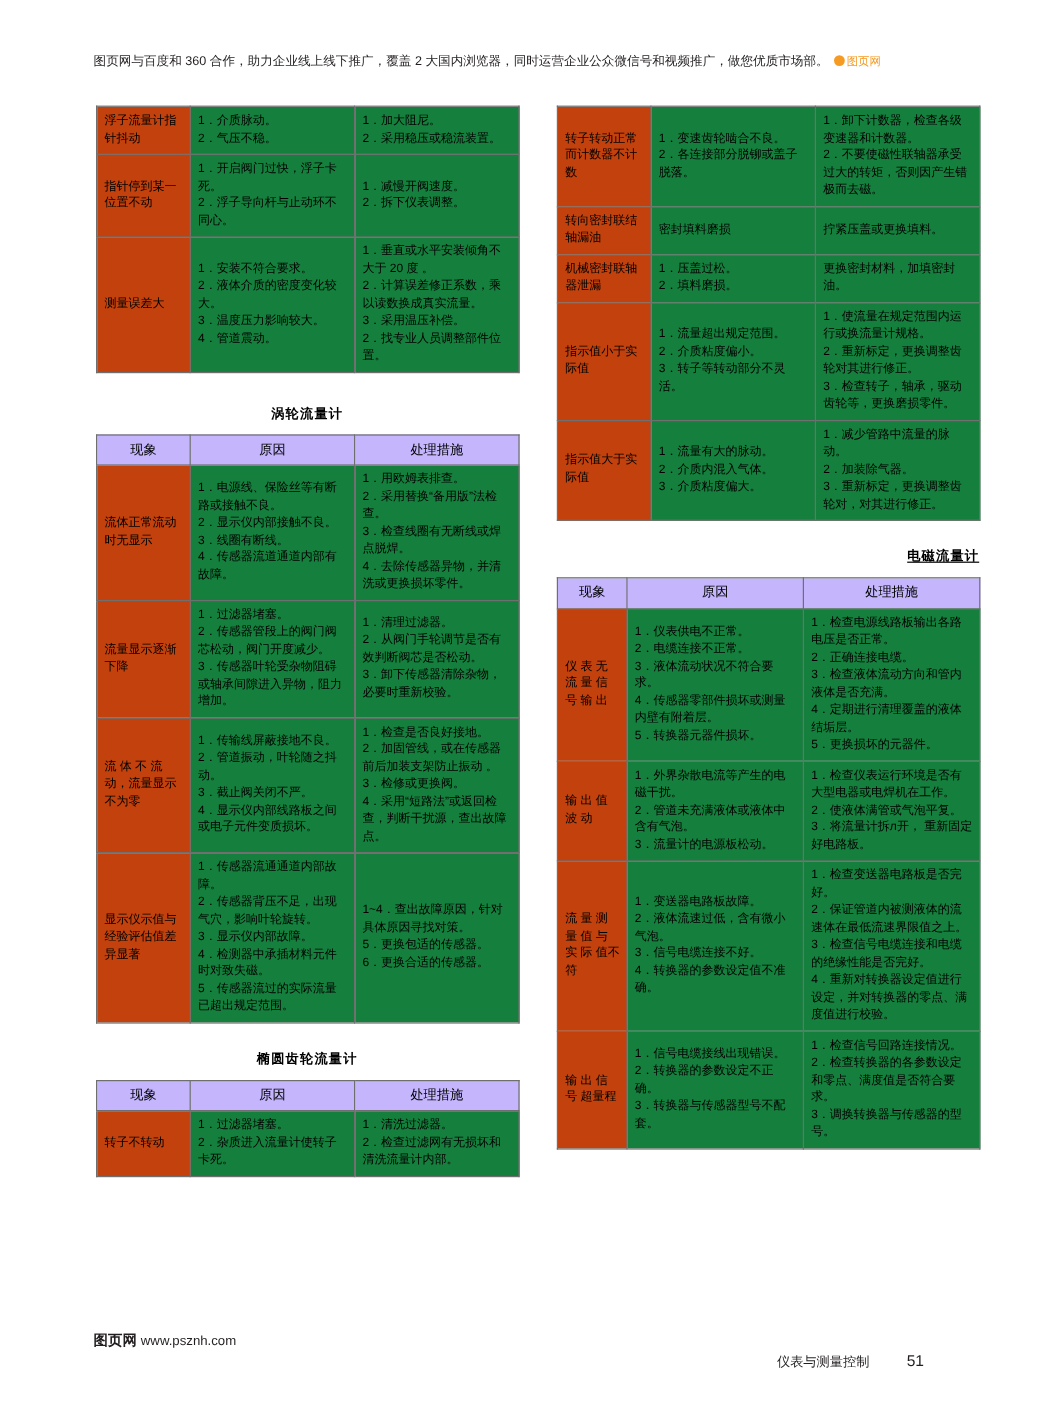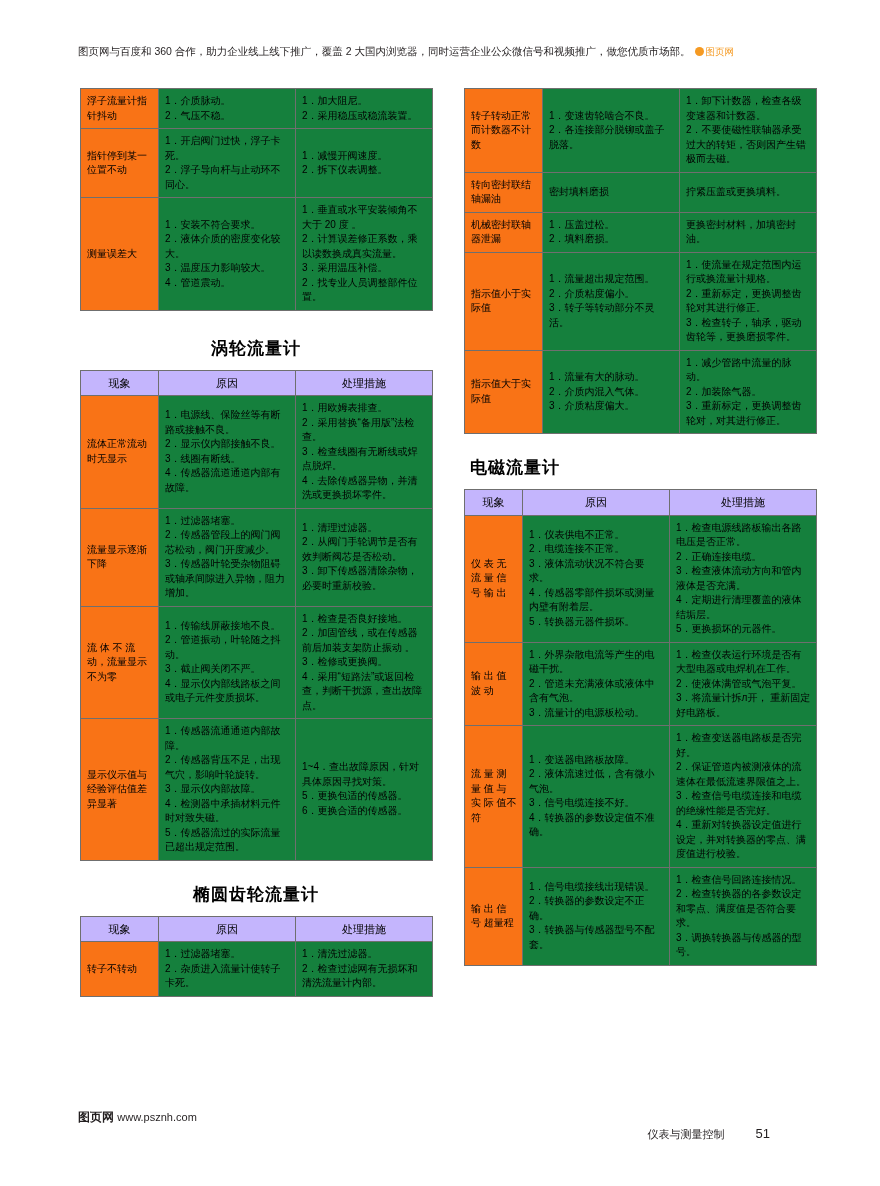--- a/index.html
+++ b/index.html
@@ -71,30 +71,30 @@
     color: #000;
     text-align: left;
     font-weight: normal;
   }
   table.t th {
     text-align: center;
     background: #c4b5fd;
     font-size: 11px;
     padding: 5px 2px;
   }
-  td.shade, th.shade { background: #f97316; }
+  td.shade, th.shade { background: #c2410c; }
   td.plain { background: #15803d; }
   td.center { text-align: center; }
   .cell-list { margin: 0; padding: 0; }
   .cell-list div { margin: 0; padding: 0; }
 
   
   h2.sec {
     text-align: center;
-    font-size: 17px;
+    font-size: 11px;
     font-weight: bold;
     margin: 22px 0 10px 0;
     letter-spacing: 1px;
   }
   h2.sec.left-heading { margin-top: 26px; }
 
   
   .footer {
     position: absolute;
     bottom: 44px;
@@ -393,21 +393,21 @@
             <div class="cell-list">
               <div>1．减少管路中流量的脉动。</div>
               <div>2．加装除气器。</div>
               <div>3．重新标定，更换调整齿轮对，对其进行修正。</div>
             </div>
           </td>
         </tr>
       </tbody>
     </table>
 
-    <h2 class="sec" style="text-align:left; margin-left:6px;">电磁流量计</h2>
+    <h2 class="sec" style="text-align:right; margin-left:6px;text-decoration:underline;">电磁流量计</h2>
 
     <table class="t">
       <colgroup>
           <col style="width:58px">
           <col style="width:147px">
           <col style="width:147px">
         </colgroup>
       <thead>
         <tr>
           <th class="shade">现象</th>

